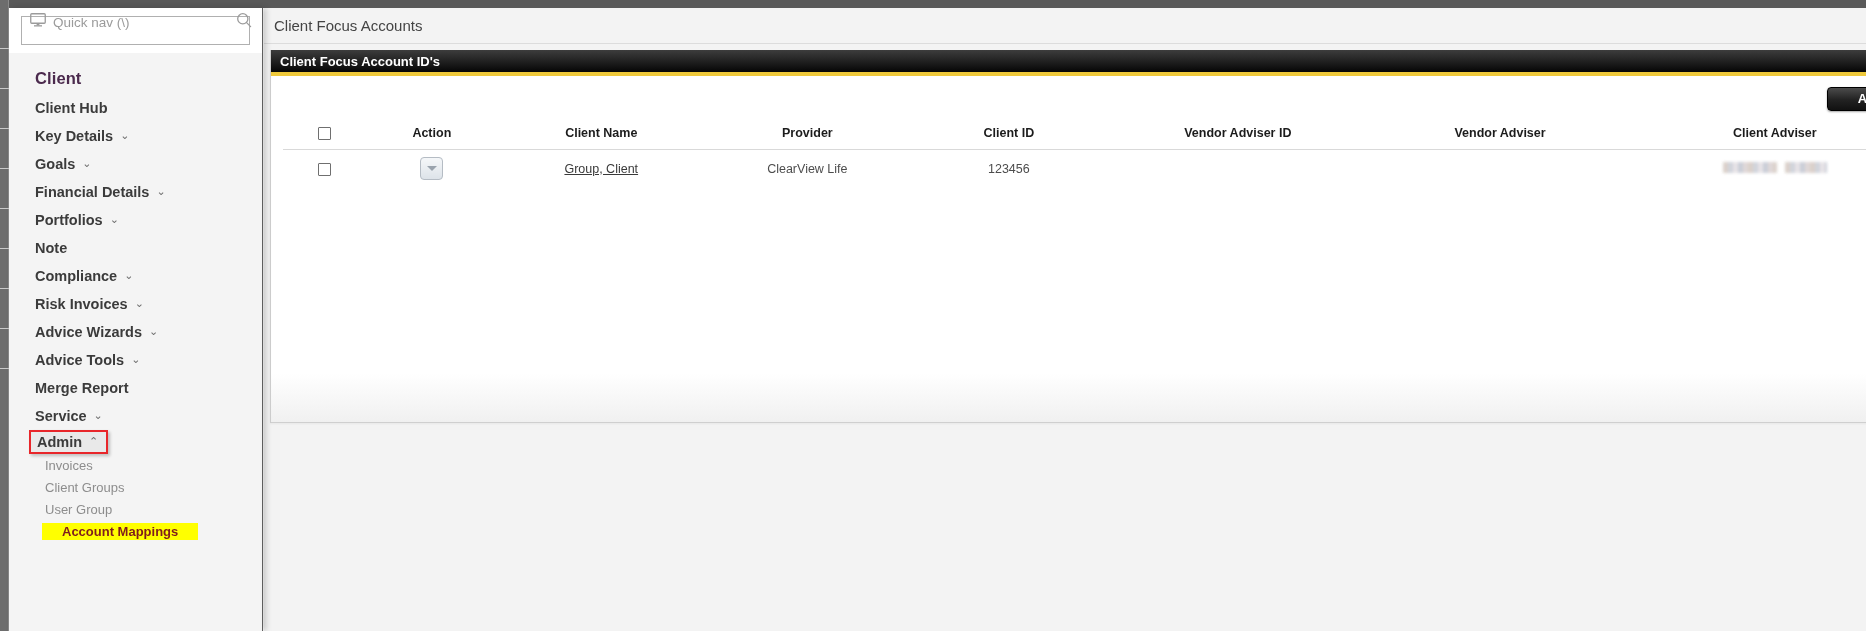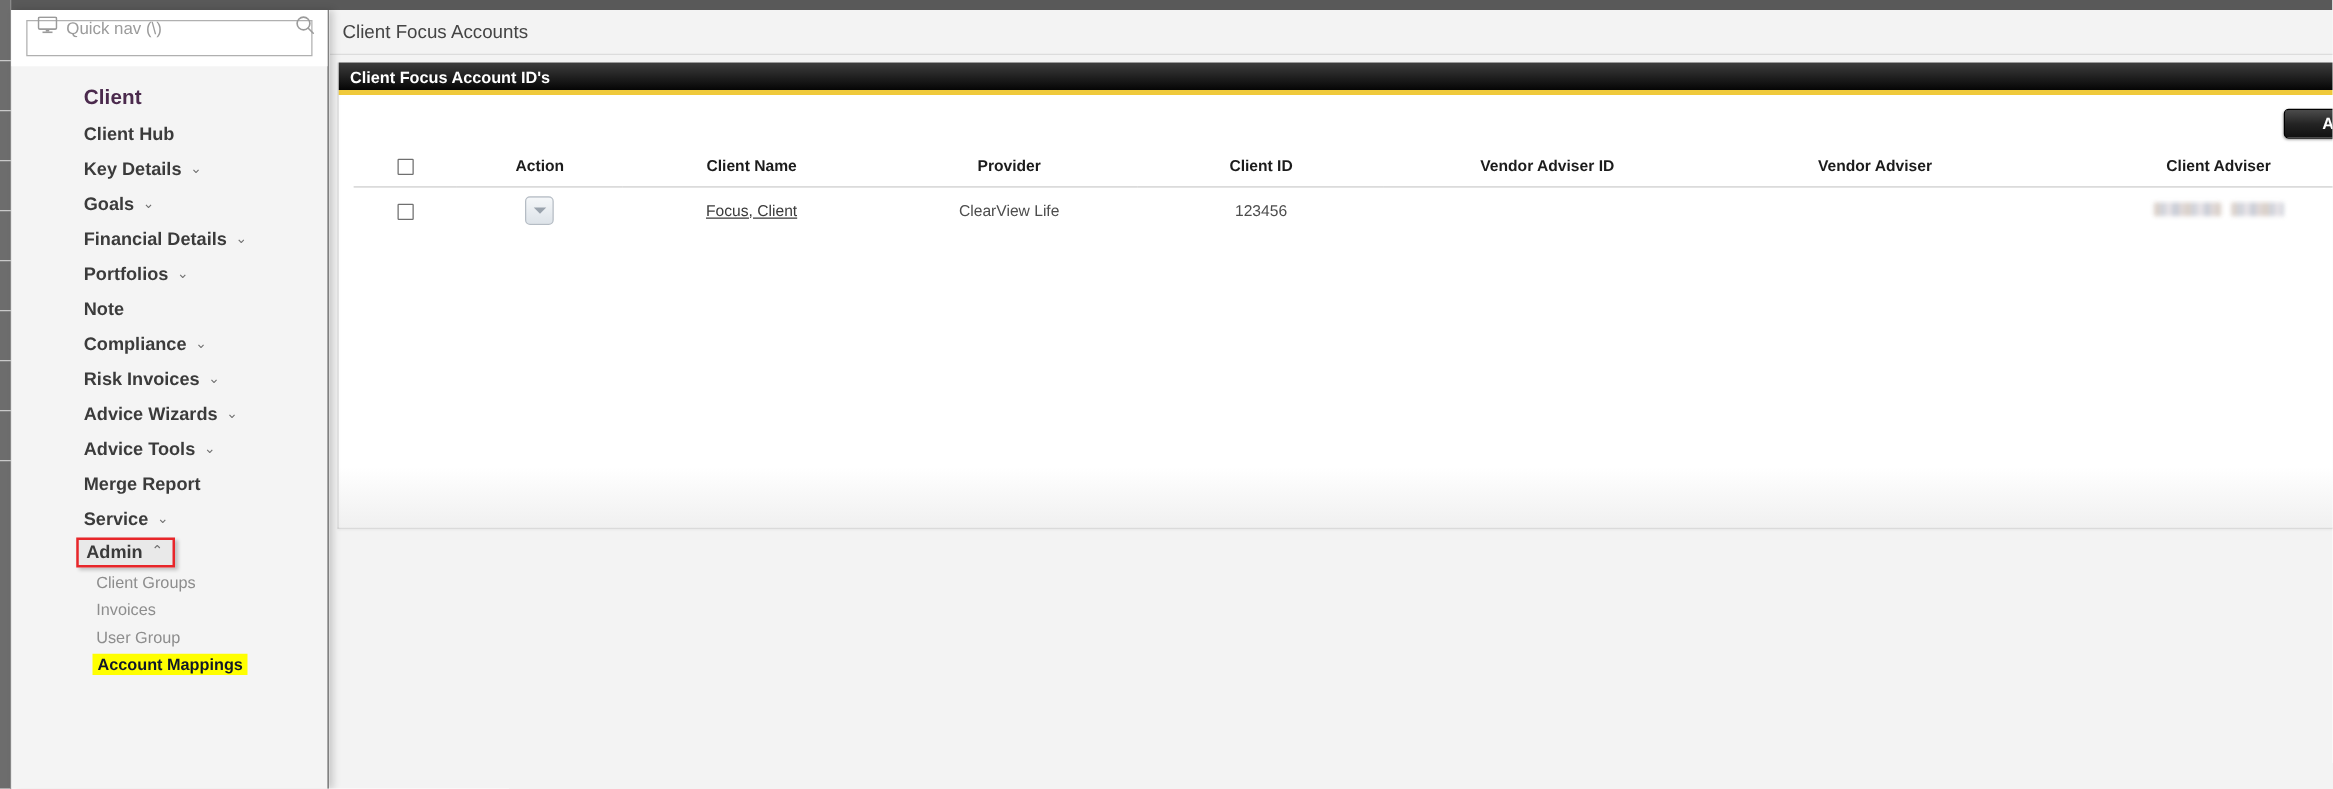--- a/index.html
+++ b/index.html
@@ -72,21 +72,20 @@
     background: transparent;
     padding: 0;
   }
   .quicknav .qn-input::placeholder { color: #9b9b9b; }
   .quicknav .search-icon { flex: 0 0 auto; margin-left: 6px; display: block; }
 
   .nav-list {
     padding: 10px 0 0 0;
     height: 578px;
     overflow: hidden;
-    margin-left: 32px;
   }
 
   .nav-title {
     color: #4b2a4d;
     font-size: 16.5px;
     font-weight: bold;
     padding: 6px 0 6px 26px;
     letter-spacing: 0.1px;
   }
 
@@ -120,23 +119,23 @@
 
   .nav-sub {
     padding: 3.5px 0 3.5px 36px;
     font-size: 13px;
     color: #8d8d8d;
     cursor: pointer;
     white-space: nowrap;
   }
   .nav-sub .hl-text {
     background: #ffff00;
-    color: #0f172a;
+    color: #7f1d1d;
     font-weight: bold;
-    padding: 1px 4px;
+    padding: 1px 20px;
   }
   .nav-sub.is-current { padding-left: 33px; }
 
   
   .main {
     position: absolute;
     left: 264px; top: 8px;
     width: 1683px;
     height: 623px;
     background: #f3f3f3;
@@ -407,24 +406,24 @@
         <span>Service</span>
         <span class="chev">⌄</span>
       </div>
 
       <div class="nav-item highlighted">
         <span>Admin</span>
         <span class="chev">⌃</span>
       </div>
 
       <div class="nav-sub">
+        <span>Invoices</span>
+      </div>
+      <div class="nav-sub">
         <span>Client Groups</span>
-      </div>
-      <div class="nav-sub">
-        <span>Invoices</span>
       </div>
       <div class="nav-sub">
         <span>User Group</span>
       </div>
       <div class="nav-sub is-current">
         <span class="hl-text">Account Mappings</span>
       </div>
     </div>
   </nav>
 
@@ -478,21 +477,21 @@
             <tr>
               <td>
                 <span class="chk"></span>
               </td>
               <td>
                 <span class="action-btn">
                   <span class="caret"></span>
                 </span>
               </td>
               <td>
-                <span class="link-cell">Focus, Client</span>
+                <span class="link-cell">Group, Client</span>
               </td>
               <td>ClearView Life</td>
               <td>123456</td>
               <td></td>
               <td></td>
               <td>
                 <span class="redacted">
                   <i class="b1"></i>
                     <i class="b2"></i>
                 </span>

